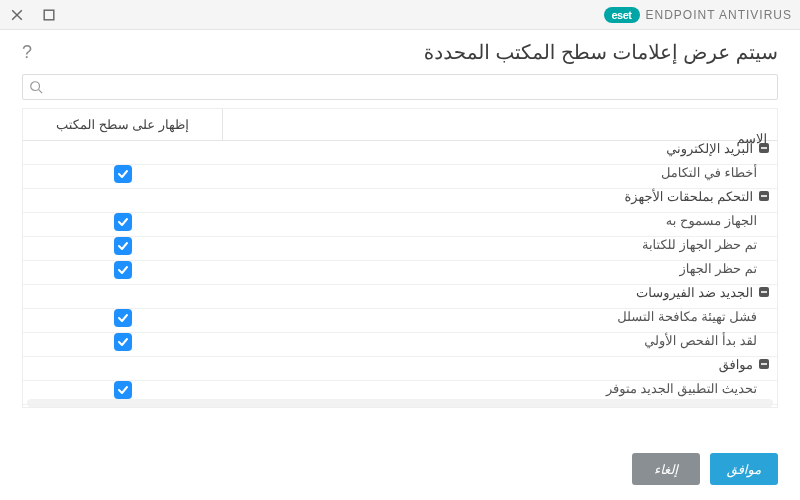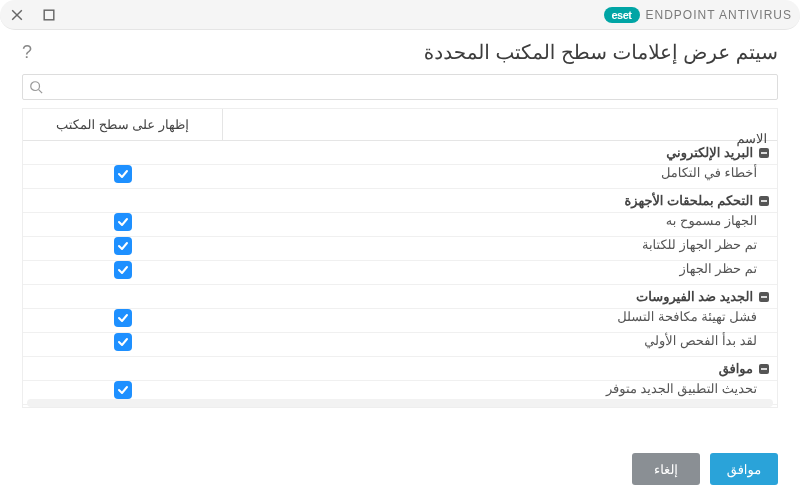--- a/index.html
+++ b/index.html
@@ -1,43 +1,43 @@
 <!DOCTYPE html>
 <html dir="rtl" lang="ar"><head>
 <meta charset="utf-8">
 <style>
 * { margin:0; padding:0; box-sizing:border-box; }
 body { font-family:"Segoe UI",Tahoma,Arial,sans-serif; background:#fff; color:#333; width:800px; height:500px; overflow:hidden; direction:rtl; }
-.titlebar { height:30px; background:#f5f5f5; display:flex; align-items:center; justify-content:space-between; padding:0 8px; direction:ltr; border-bottom:1px solid #e5e5e5;border-radius:15px; }
+.titlebar { height:30px; background:#f5f5f5; display:flex; align-items:center; justify-content:space-between; padding:0 8px; direction:ltr; border-bottom:1px solid #e5e5e5; }
 .tb-left { display:flex; align-items:center; gap:14px; }
 .tb-btn { width:18px; height:18px; display:flex; align-items:center; justify-content:center; color:#666; cursor:pointer; }
 .tb-btn svg { width:12px; height:12px; }
 .tb-right { display:flex; align-items:center; gap:6px; font-size:12px; color:#7a7a7a; letter-spacing:1px; }
 .brand-badge { background:#00a5a5; color:#fff; border-radius:10px; padding:2px 8px; font-weight:bold; font-size:11px; letter-spacing:0; }
 .brand-badge span{letter-spacing:-0.5px;}
 .header-row { display:flex; align-items:center; justify-content:space-between; padding:10px 22px 6px 22px; }
 .header-row h1 { font-size:20px; font-weight:400; color:#3d3d3d; }
 .help-ic { color:#888; font-size:18px; cursor:pointer; direction:ltr; }
 .content { padding:0 22px; }
 .search-box { border:1px solid #ddd; border-radius:2px; height:26px; display:flex; align-items:center; margin:4px 0 8px; background:#fff; }
 .search-box svg { width:14px; height:14px; margin:0 6px; color:#999; flex:none; }
 .search-box input { border:none; outline:none; flex:1; height:100%; font-size:13px; background:transparent; direction:rtl; }
 .table-wrap { border:1px solid #eee; height:300px; overflow-y:auto; position:relative; }
 .thead { display:flex; font-size:13px; color:#444; background:#fff; height:32px; align-items:center; border-bottom:1px solid #e5e5e5; position:sticky; top:0; }
 .col-name { flex:1; padding:0 10px; text-align:right;margin-top:28px; }
 .col-check { width:200px; padding:0 10px; text-align:center; border-right:1px solid #e5e5e5; height:100%; display:flex; align-items:center; justify-content:center; }
-.group { display:flex; align-items:center; height:24px; border-bottom:1px solid #f0f0f0; padding:0 6px; font-size:13px; color:#444; font-weight:700; }
+.group { display:flex; height:24px; border-bottom:1px solid #f0f0f0; padding:0 6px; font-size:13px; color:#444; font-weight:400; }
 .group .collapse-ic { width:14px; height:14px; margin-left:4px; display:flex;align-items:center;justify-content:center; cursor:pointer; }
 .row { display:flex; height:24px; border-bottom:1px solid #f0f0f0; font-size:13px; color:#555; }
 .row .rname { flex:1; padding:0 10px 0 0; padding-right:20px; }
 .row .rcheck { width:200px; display:flex; justify-content:center; }
 .chk { width:18px; height:18px; border-radius:4px; background:#1e90ff; display:flex; align-items:center; justify-content:center; cursor:pointer; }
 .chk svg { width:12px; height:12px; color:#fff; }
 .footer { position:absolute; bottom:0; left:0; right:0; height:62px; display:flex; align-items:center; justify-content:flex-start; gap:10px; padding:0 22px; background:#fff; direction:rtl; }
-.btn { min-width:68px; height:32px; border:none; border-radius:3px; font-size:13px; cursor:pointer; padding:0 16px; }
+.btn { min-width:68px; height:32px; border:none; border-radius:3px; font-size:13px; cursor:pointer; padding:0 16px;font-style:italic; }
 .btn-primary { background:#2aa3d9; color:#fff; }
 .btn-secondary { background:#8a8f94; color:#fff; }
 .scrollbar-x { height:8px; background:#f2f2f2; position:absolute; bottom:0; left:4px; right:4px; border-radius:4px; }
 </style>
 </head>
 <body>
 
 <div class="titlebar">
   <div class="tb-left">
     <div class="tb-btn">

